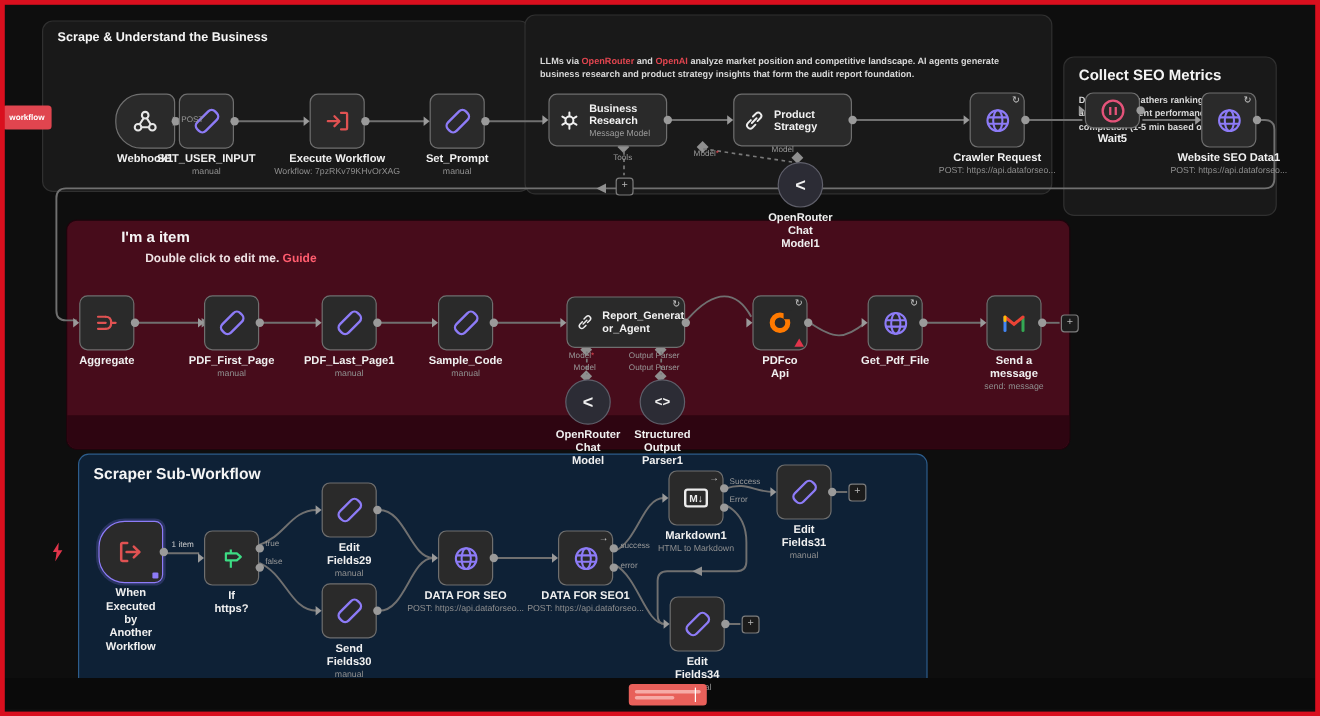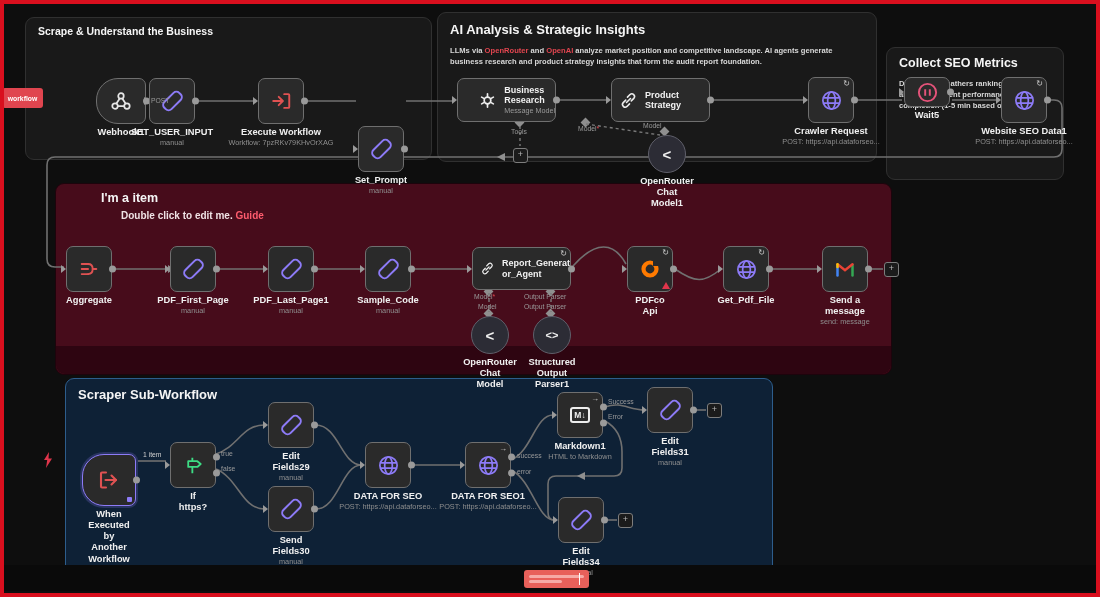--- a/index.html
+++ b/index.html
@@ -8,21 +8,21 @@
   #frame{position:absolute;inset:0;border:4px solid #d90f1e;z-index:60;pointer-events:none;}
   .group{position:absolute;border-radius:9px;border:1px solid #303030;background:#191919;}
   .group.note{background:#470c1b;border-color:#1d040c;}
   .group.scraper{background:#0e2136;border-color:#2d5d8c;}
   .gtitle{position:absolute;left:12px;font-weight:bold;color:#f5f5f5;}
   .gdesc{position:absolute;left:12px;right:10px;font-size:7.6px;line-height:1.45;color:#d8d8d8;font-weight:bold;}
   .gdesc .hl{color:#e0454f;}
   .node{position:absolute;background:#2a2a2a;border:1.6px solid #6f6f6f;border-radius:7px;
     display:flex;align-items:center;justify-content:center;box-sizing:border-box;}
   .trigger{border-radius:22px 7px 7px 22px;}
-  .selected{border-color:#8d7bf7;box-shadow:0 0 0 2px rgba(141,123,247,.22);margin-top:20px;}
+  .selected{border-color:#8d7bf7;box-shadow:0 0 0 2px rgba(141,123,247,.22);}
   .wide{justify-content:flex-start;padding-left:7px;gap:7px;}
   .wtext{display:flex;flex-direction:column;line-height:1.12;}
   .wtitle{font-size:9px;font-weight:bold;color:#f2f2f2;white-space:pre-line;}
   .wsub{font-size:7.2px;color:#9a9a9a;margin-top:1px;}
   .nlabel{position:absolute;top:100%;margin-top:4px;left:50%;transform:translateX(-50%);
     white-space:pre-line;text-align:center;font-size:9.3px;font-weight:bold;color:#f0f0f0;line-height:1.2;}
   .nsub{display:block;font-size:7.3px;color:#8f8f8f;font-weight:normal;margin-top:1px;white-space:nowrap;}
   .port-out{position:absolute;right:-5px;top:50%;transform:translateY(-50%);width:7px;height:7px;border-radius:50%;background:#9a9a9a;}
   .port-in{position:absolute;left:-6px;top:50%;transform:translateY(-50%);width:0;height:0;
     border-top:4px solid transparent;border-bottom:4px solid transparent;border-left:5px solid #9a9a9a;}
@@ -113,26 +113,25 @@
       <path d="M4.5 7.2l7.5 6 7.5-6" stroke="#EA4335"></path>
           <path d="M4.5 10v-2.8" stroke="#FBBC05"></path>
         </g>
     <g id="g-pdfco">
           <circle cx="12" cy="12" r="6.5" fill="none" stroke="#ff7a00" stroke-width="4.2"></circle>
       <rect x="15" y="2" width="7" height="7" fill="#2a2a2a"></rect>
         </g>
   </defs>
     </svg>
 
-  <div class="group" style="left:25px;top:17px;width:405px;height:141px;">
+  <div class="group" style="left:35px;top:17px;width:405px;height:141px;">
     <div class="gtitle" style="top:7px;font-size:10.5px;">Scrape &amp; Understand the Business</div>
   </div>
 
   <div class="group" style="left:437px;top:12px;width:438px;height:148px;">
-    <div class="gtitle" style="top:9px;font-size:13px;">AI Analysis &amp; Strategic Insights</div>
     <div class="gdesc" style="top:32px;">
       <span>LLMs via </span><span class="hl">OpenRouter</span><span> and </span><span class="hl">OpenAI</span><span> analyze market position and competitive landscape. AI agents generate business research and product strategy insights that form the audit report foundation.</span>
     </div>
   </div>
 
   <div class="group" style="left:886px;top:47px;width:176px;height:131px;">
     <div class="gtitle" style="top:8px;font-size:12.5px;">Collect SEO Metrics</div>
     <div class="gdesc" style="top:30px;">DataForSEO gathers rankings, backlinks and SEO content performance. Wait for completion (1-5 min based on API)</div>
   </div>
 
@@ -223,28 +222,28 @@
 
   <div class="node" style="left:258px;top:78px;width:46px;height:46px;">
     <svg class="icon" width="22" height="22" viewBox="0 0 24 24">
         <use href="#g-exec"></use>
       </svg>
     <span class="port-in"></span>
       <span class="port-out"></span>
     <div class="nlabel"><span>Execute Workflow</span><span class="nsub">Workflow: 7pzRKv79KHvOrXAG</span></div>
   </div>
 
-  <div class="node" style="left:358px;top:78px;width:46px;height:46px;margin-top:48px;">
+  <div class="node" style="left:358px;top:78px;width:46px;height:46px;">
     <div class="pencil"></div>
     <span class="port-in"></span>
       <span class="port-out"></span>
     <div class="nlabel"><span>Set_Prompt</span><span class="nsub">manual</span></div>
   </div>
 
-  <div class="node wide" style="left:457px;top:78px;width:99px;height:44px;justify-content:flex-end;">
+  <div class="node wide" style="left:457px;top:78px;width:99px;height:44px;">
     <svg class="icon" width="19" height="19" viewBox="0 0 24 24">
         <use href="#g-openai"></use>
       </svg>
     <div class="wtext">
         <span class="wtitle">Business
 Research</span>
       <span class="wsub">Message Model</span>
       </div>
     <span class="port-in"></span>
       <span class="port-out"></span>

